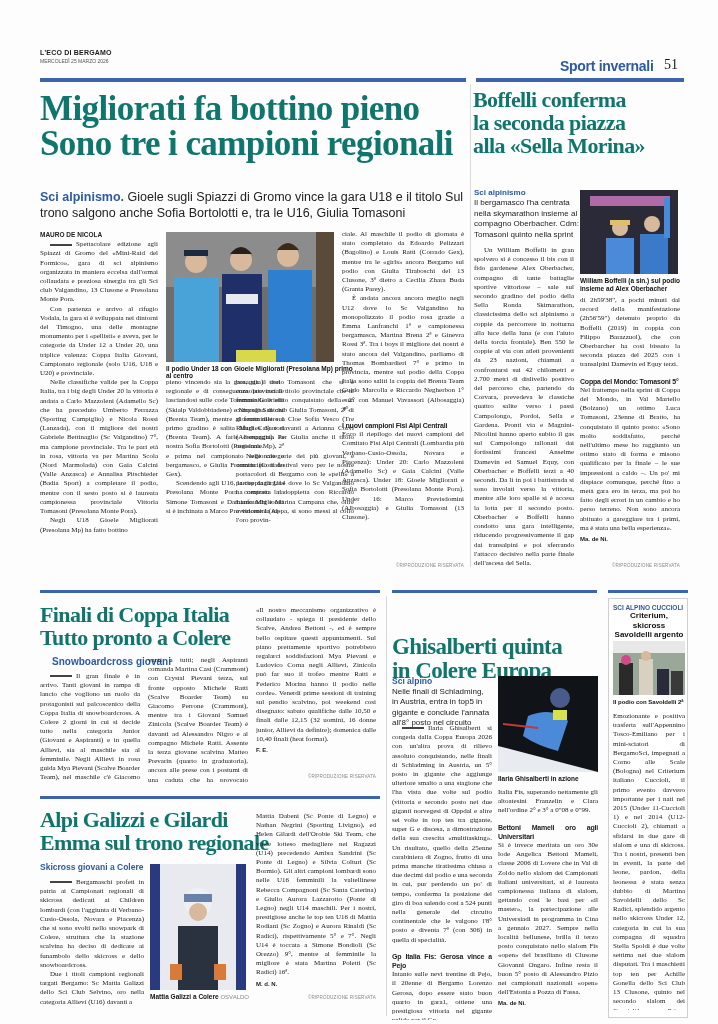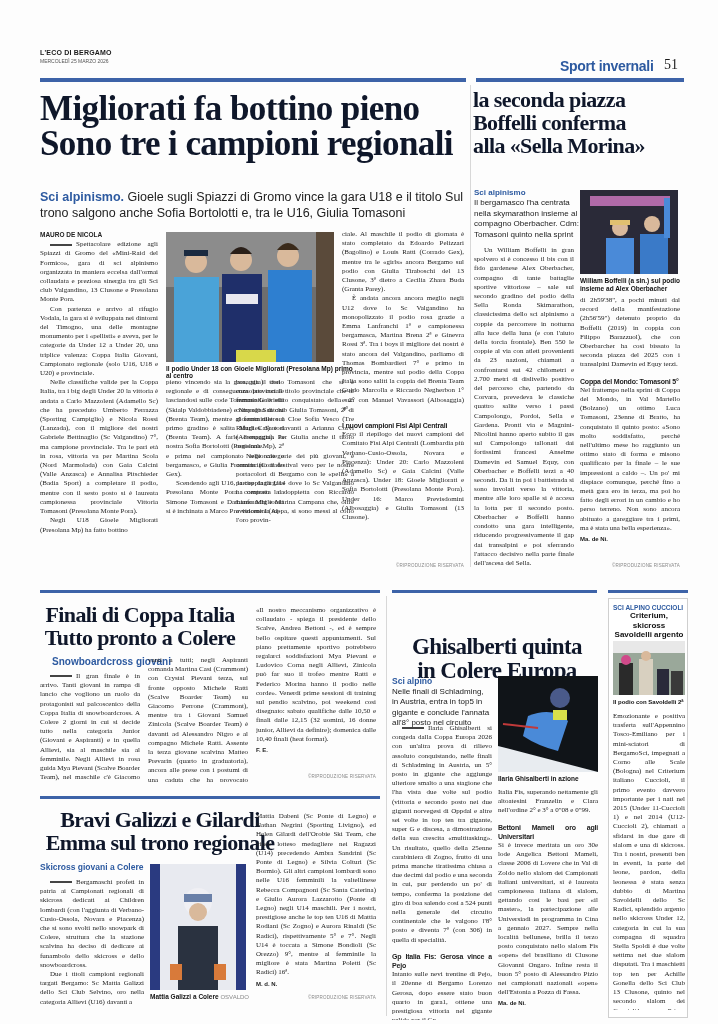--- a/index.html
+++ b/index.html
@@ -7,24 +7,24 @@
   body { font-family: "Liberation Serif", "DejaVu Serif", serif; color: #1a1a1a; position: relative; }
   .page { position: absolute; left: 0; top: 0; width: 718px; height: 1024px; background: #fdfdfd; }
   .abs { position: absolute; }
   .sans { font-family: Liberation Sans, sans-serif; text-align: center; }
   .paper-name { left: 40px; top: 49px; font-size: 7px; font-weight: bold; letter-spacing: 0.2px; }
   .paper-date { left: 40px; top: 58px; font-size: 5px; color: #555; }
   .section-name { left: 560px; top: 58px; font-size: 14px; font-weight: bold; color: #2d5aa0; letter-spacing: -0.3px; }
   .page-num { left: 664px; top: 57px; font-size: 14px; font-family: "Liberation Serif", serif; }
   .rule { background: #3d63a8; height: 4px; }
   .rule.thin { height: 3px; }
-  .headline { font-family: "Liberation Serif", serif; font-weight: bold; color: #0f172a; letter-spacing: -0.6px; line-height: 1.0; }
+  .headline { font-family: "Liberation Serif", serif; font-weight: bold; color: #0f766e; letter-spacing: -0.6px; line-height: 1.0; }
   .h-main { left: 40px; top: 91px; font-size: 35px; width: 420px; }
   .h-side { left: 473px; top: 88px; font-size: 22px; width: 220px; line-height: 1.05; }
-  .h-mid { font-size: 22px; line-height: 1.05; text-align: center; }
+  .h-mid { font-size: 22px; line-height: 1.05; }
   .kicker { font-family: "Liberation Sans", sans-serif; font-weight: bold; color: #2d5aa0; }
   .sub-main { left: 40px; top: 190px; width: 425px; font-family: "Liberation Sans", sans-serif; font-size: 12.5px; line-height: 1.25; color: #222; }
   .sub-side { font-family: "Liberation Sans", sans-serif; font-size: 8px; line-height: 1.3; color: #222; }
   .col { font-size: 7px; line-height: 9.2px; text-align: justify; color: #222; overflow: hidden; }
   .col p { text-indent: 10px; margin: 0; }
   .col .byline { font-family: "Liberation Sans", sans-serif; font-weight: bold; font-size: 6.5px; text-indent: 0; margin-bottom: 1px; }
   .col .dash { display: inline-block; width: 22px; height: 2px; background: #444; vertical-align: middle; margin-right: 4px; }
   .col .subhead { font-family: "Liberation Sans", sans-serif; font-weight: bold; font-size: 7px; text-indent: 0; margin-top: 7px; letter-spacing: -0.2px; }
   .col .sign { font-family: "Liberation Sans", sans-serif; font-weight: bold; font-size: 6px; text-indent: 0; margin-top: 2px; }
   .rights { font-family: "Liberation Sans", sans-serif; font-size: 4.5px; color: #888; text-align: right; letter-spacing: 0.2px; }
@@ -123,22 +123,22 @@
     <p style="text-indent:0">ciale. Al maschile il podio di giornata è stato completato da Edoardo Pelizzari (Bagolino) e Louis Ratti (Corrado Gex), mentre tra le «girls» ancora Bergamo sul podio con Giulia Tiraboschi del 13 Clusone, 3ª dietro a Cecilia Zhara Buda (Granta Parey).</p>
     <p>È andata ancora ancora meglio negli U12 dove lo Sc Valgandino ha monopolizzato il podio rosa grazie a Emma Lanfranchi 1ª e campionessa bergamasca, Martina Brena 2ª e Ginevra Rossi 3ª. Tra i boys il migliore dei nostri è stato ancora del Valgandino, parliamo di Thomas Bombardieri 7° e primo in provincia, mentre sul podio della Coppa Italia sono saliti la coppia del Brenta Team Guido Marcolla e Riccardo Negherbon 1° e 2° con Manuel Vavassori (Albosaggia) 3°.</p>
     <p class="subhead">I nuovi campioni Fisi Alpi Centrali</p>
     <p style="text-indent:0">Ecco il riepilogo dei nuovi campioni del Comitato Fisi Alpi Centrali (Lombardia più Verbano-Cusio-Ossola, Novara e Piacenza): Under 20: Carlo Mazzoleni (Adamello Sc) e Gaia Calcini (Valle Anzasca). Under 18: Gioele Migliorati e Sofia Bortolotti (Presolana Monte Pora). Under 16: Marco Previsdomini (Albosaggia) e Giulia Tomasoni (13 Clusone).</p>
   </div>
   <div class="abs rights" style="left:342px; top:563px; width:122px;">©RIPRODUZIONE RISERVATA</div>
 
   <div class="abs vline" style="left:470px; top:85px; height:482px;"></div>
 
   <div class="abs headline h-side">
+    <div>Boffelli conferma</div>
     <div>la seconda piazza</div>
-    <div>Boffelli conferma</div>
     <div>alla «Sella Morina»</div>
   </div>
   <div class="abs sub-side" style="left:474px; top:188px; width:106px;">
     <div class="kicker" style="font-size:8px;">Sci alpinismo</div>
     <div>Il bergamasco l'ha centrata nella skymarathon insieme al compagno Oberbacher. Cdm: Tomasoni quinto nella sprint</div>
   </div>
   <div class="abs photo" style="left:580px; top:190px; width:98px; height:84px;">
     <svg width="98" height="84" viewBox="0 0 98 84">
       <rect width="98" height="84" fill="#2a2a38"></rect>
       <rect x="10" y="6" width="80" height="10" fill="#b06aa8"></rect>
@@ -177,21 +177,21 @@
     <p style="text-indent:0">vanti a tutti; negli Aspiranti comanda Martina Casi (Crammont) con Crystal Pievani terza, sul fronte opposto Michele Ratti (Scalve Boarder Team) su Giacomo Perrone (Crammont), mentre tra i Giovani Samuel Zinicola (Scalve Boarder Team) è davanti ad Alessandro Nigro e al compagno Michele Ratti. Assente la terza giovane scalvina Matteo Prevarin (quarto in graduatoria), ancora alle prese con i postumi di una caduta che ha provocato problemi a una spalla.</p>
   </div>
   <div class="abs col" style="left:256px; top:606px; width:120px; height:166px;">
     <p style="text-indent:0">«Il nostro meccanismo organizzativo è collaudato - spiega il presidente dello Scalve, Andrea Bettoni -, ed è sempre bello ospitare questi appuntamenti. Sul piano prettamente sportivo potrebbero regalarci soddisfazioni Mya Pievani e Ludovico Corna negli Allievi, Zinicola può far suo il trofeo mentre Ratti e Federico Morina hanno il podio nelle corde». Venerdì prime sessioni di training sul pendio scalvino, poi weekend così disegnato: sabato qualifiche dalle 10,50 e finali dalle 12,15 (32 uomini, 16 donne junior, Allievi da definire); domenica dalle 10,40 finali (heat format).</p>
     <p class="sign">F. E.</p>
   </div>
   <div class="abs rights" style="left:256px; top:774px; width:120px;">©RIPRODUZIONE RISERVATA</div>
 
   <div class="abs rule thin" style="left:40px; top:796px; width:340px;"></div>
   <div class="abs headline h-mid" style="left:40px; top:808px; width:240px;">
-    <div>Bravi Galizzi e Gilardi</div>
+    <div>Alpi Galizzi e Gilardi</div>
     <div>Emma sul trono regionale</div>
   </div>
   <div class="abs kicker" style="left:40px; top:862px; font-size:8.5px;">Skicross giovani a Colere</div>
   <div class="abs col" style="left:40px; top:878px; width:104px; height:142px;">
     <p><span class="dash"></span><span>Bergamaschi profeti in patria ai Campionati regionali di skicross dedicati ai Children lombardi (con l'aggiunta di Verbano-Cusio-Ossola, Novara e Piacenza) che si sono svolti nello snowpark di Colere, struttura che la stazione scalvina ha deciso di dedicare ai funambolo dello skicross e dello snowboardcross.</span></p>
     <p>Due i titoli campioni regionali targati Bergamo: Sc Mattia Galizzi dello Sci Club Selvino, oro nella categoria Allievi (U16) davanti a</p>
   </div>
   <div class="abs photo" style="left:150px; top:864px; width:96px; height:126px;">
     <svg width="96" height="126" viewBox="0 0 96 126">
       <rect width="96" height="126" fill="#e8eaf0"></rect>

